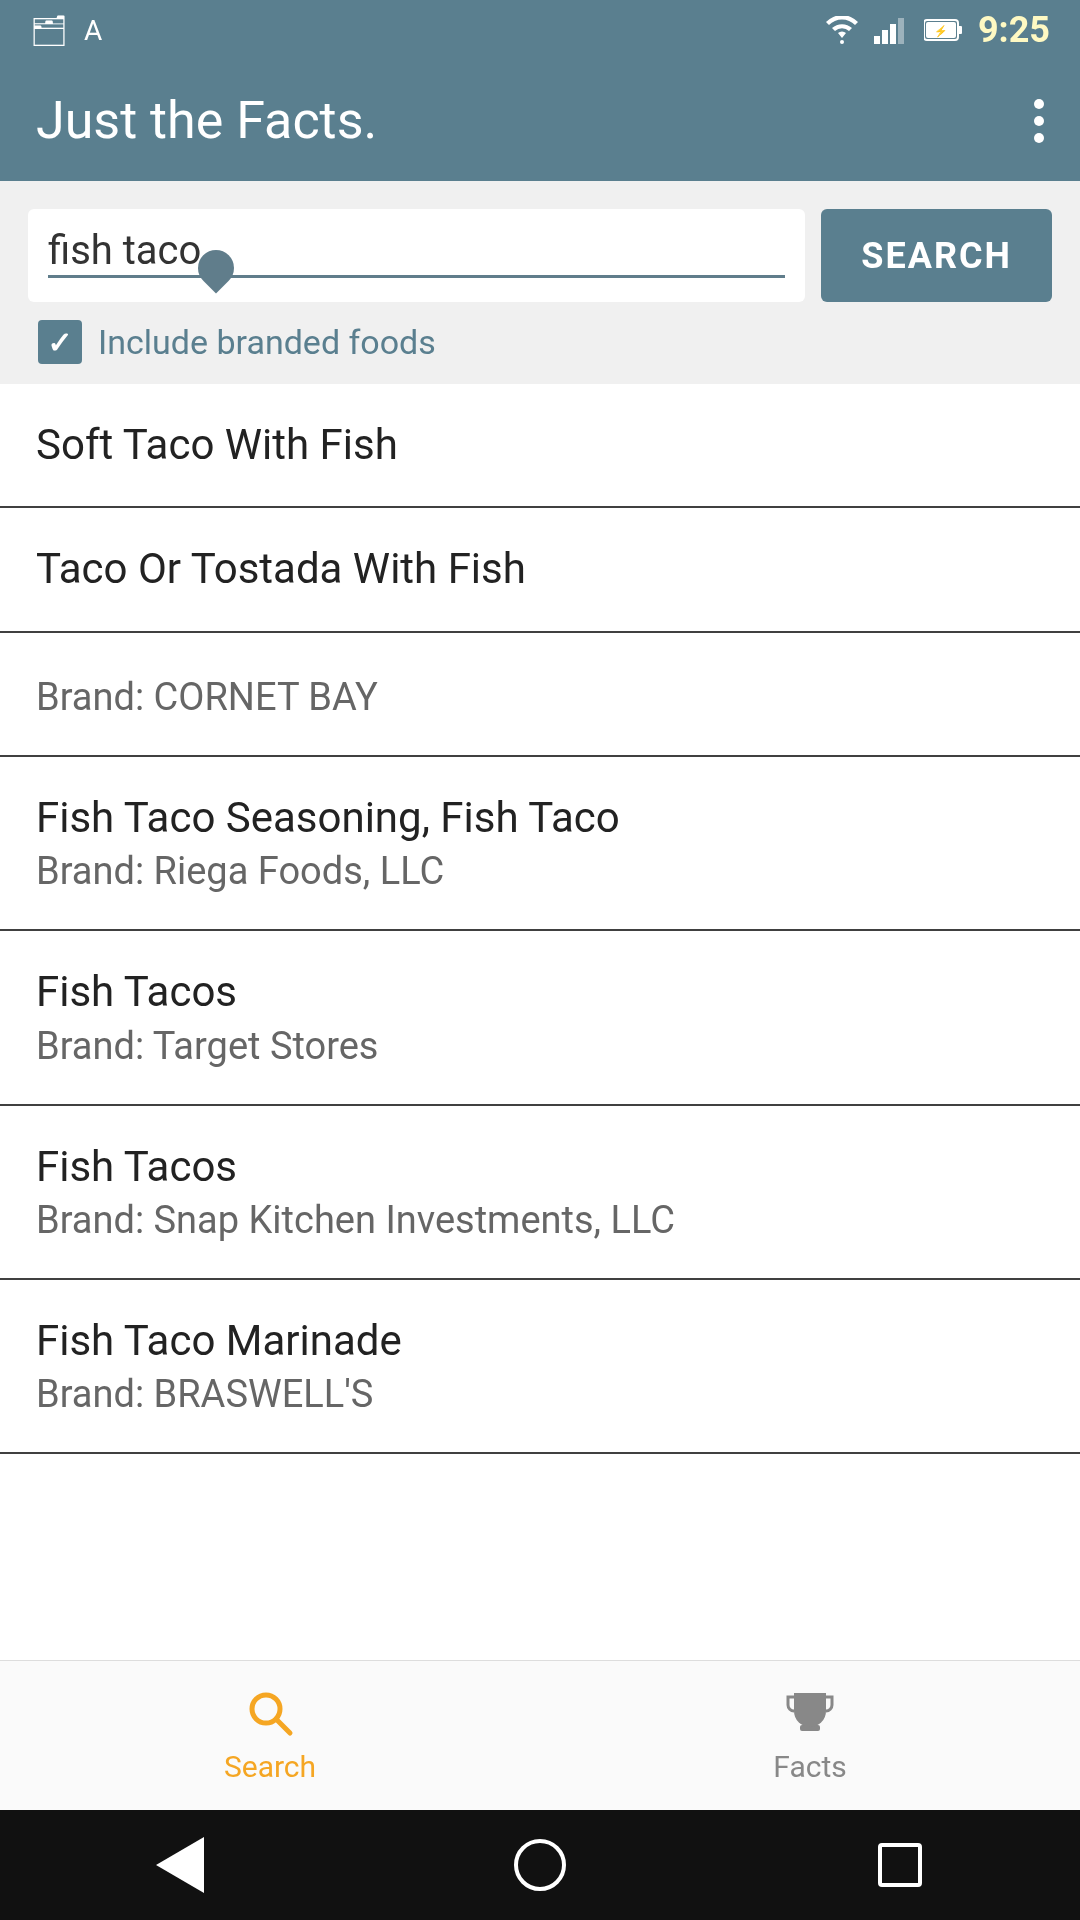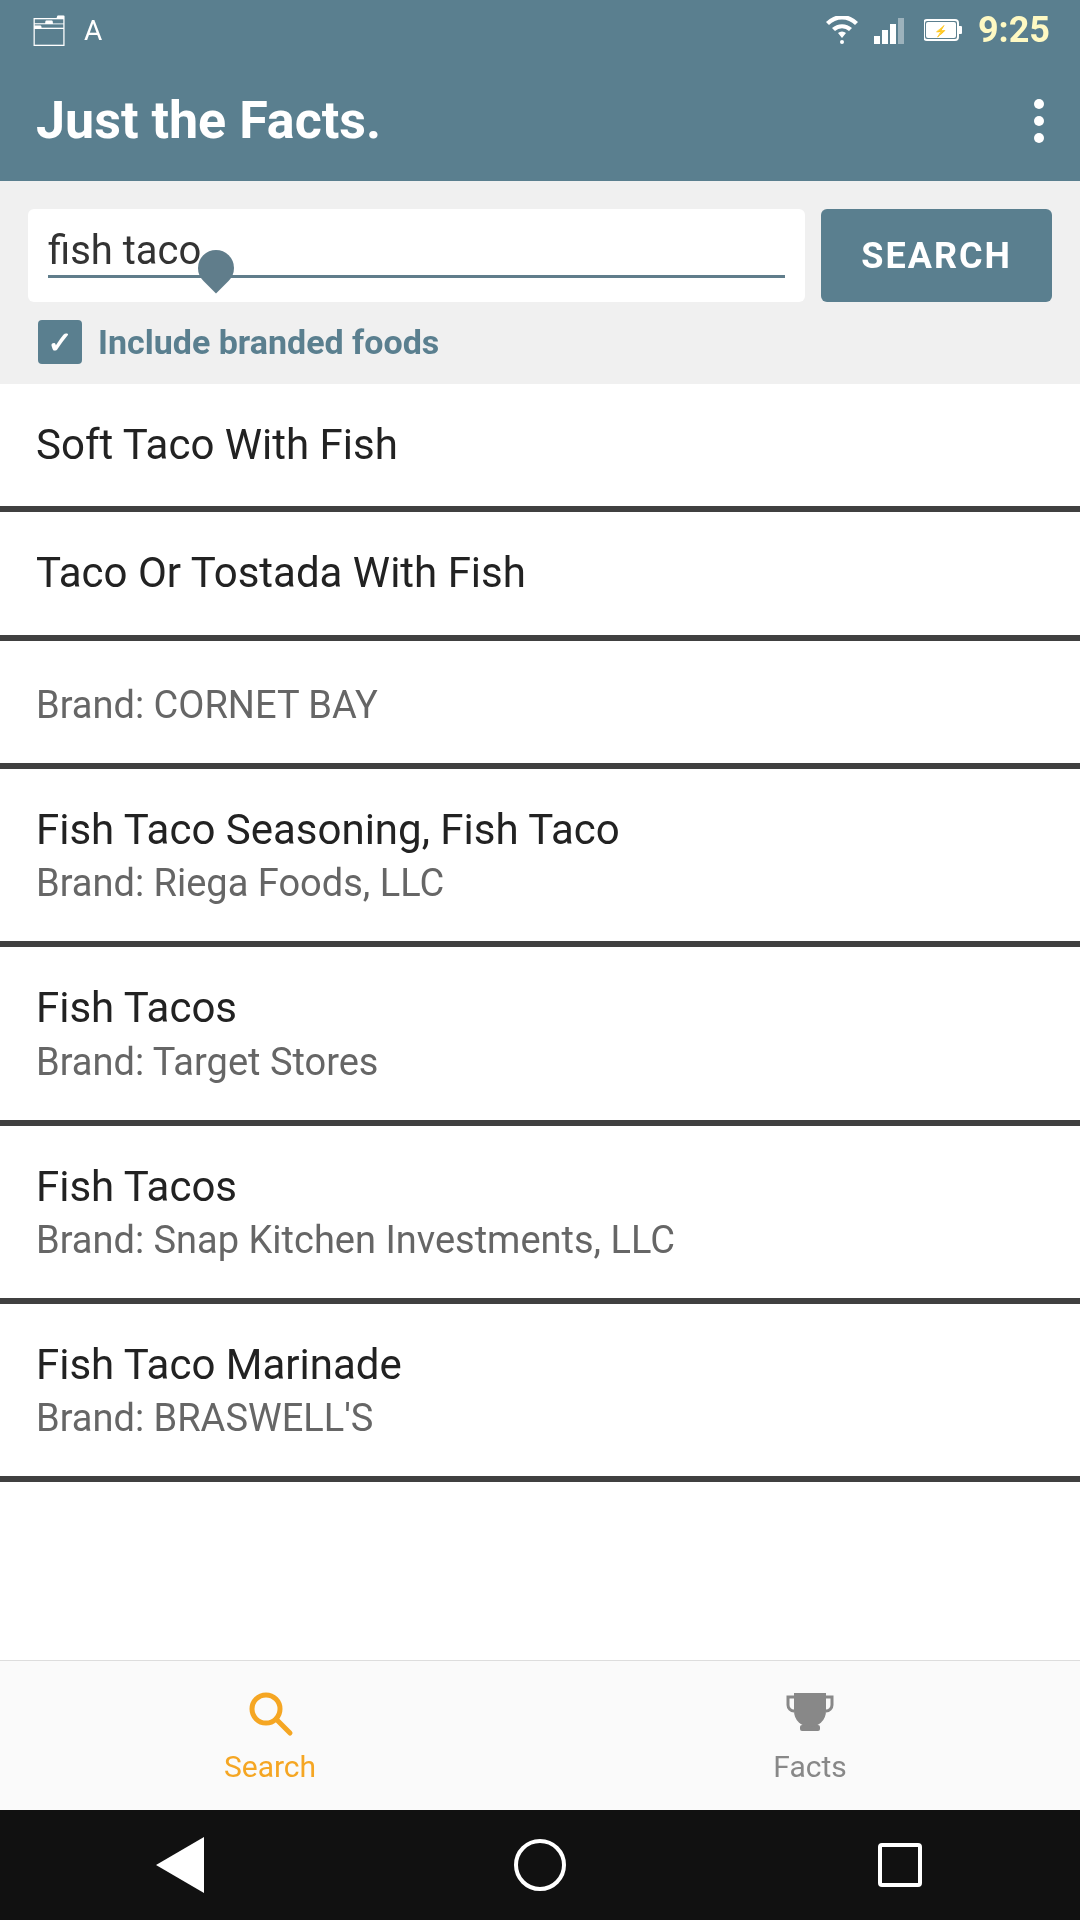--- a/index.html
+++ b/index.html
@@ -54,21 +54,21 @@
       background: #5a7f8f;
       padding: 30px 36px 30px 36px;
       display: flex;
       align-items: center;
       justify-content: space-between;
     }
 
     .app-title {
       color: white;
       font-size: 52px;
-      font-weight: bold;
+      font-weight: normal;
     }
 
     .menu-dots {
       color: white;
       font-size: 48px;
       cursor: pointer;
       display: flex;
       flex-direction: column;
       gap: 7px;
       align-items: center;
@@ -170,32 +170,31 @@
 
     .checkbox-check {
       color: white;
       font-size: 30px;
       font-weight: bold;
     }
 
     .checkbox-label {
       color: #5a7f8f;
       font-size: 34px;
-      font-weight: bold;
     }
 
     
     .results-list {
       flex: 1;
       background: white;
     }
 
     .result-item {
       padding: 36px 36px;
-      border-bottom: 6px solid #404040;
+      border-bottom: 2px solid #404040;
       cursor: pointer;
     }
 
     .result-name {
       font-size: 42px;
       color: #222;
       font-weight: 400;
       line-height: 1.2;
     }
 

